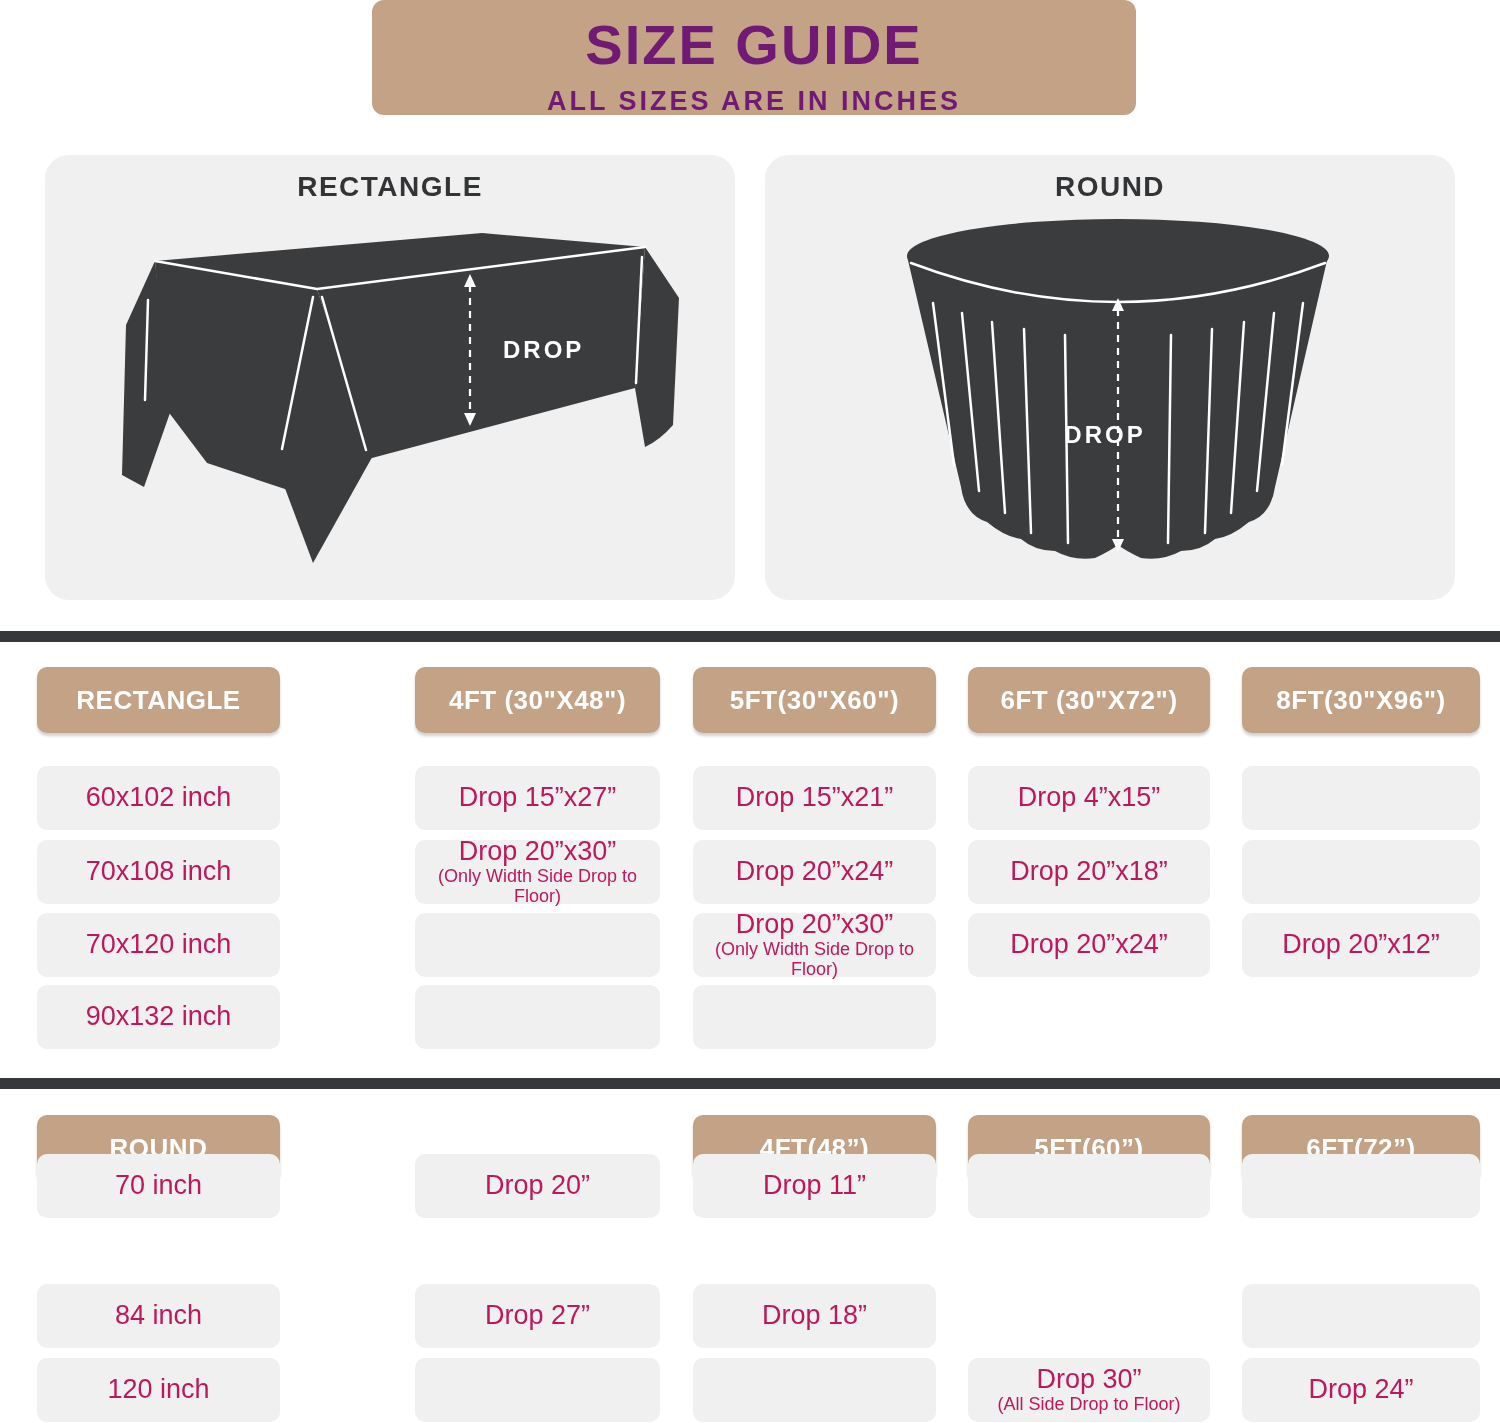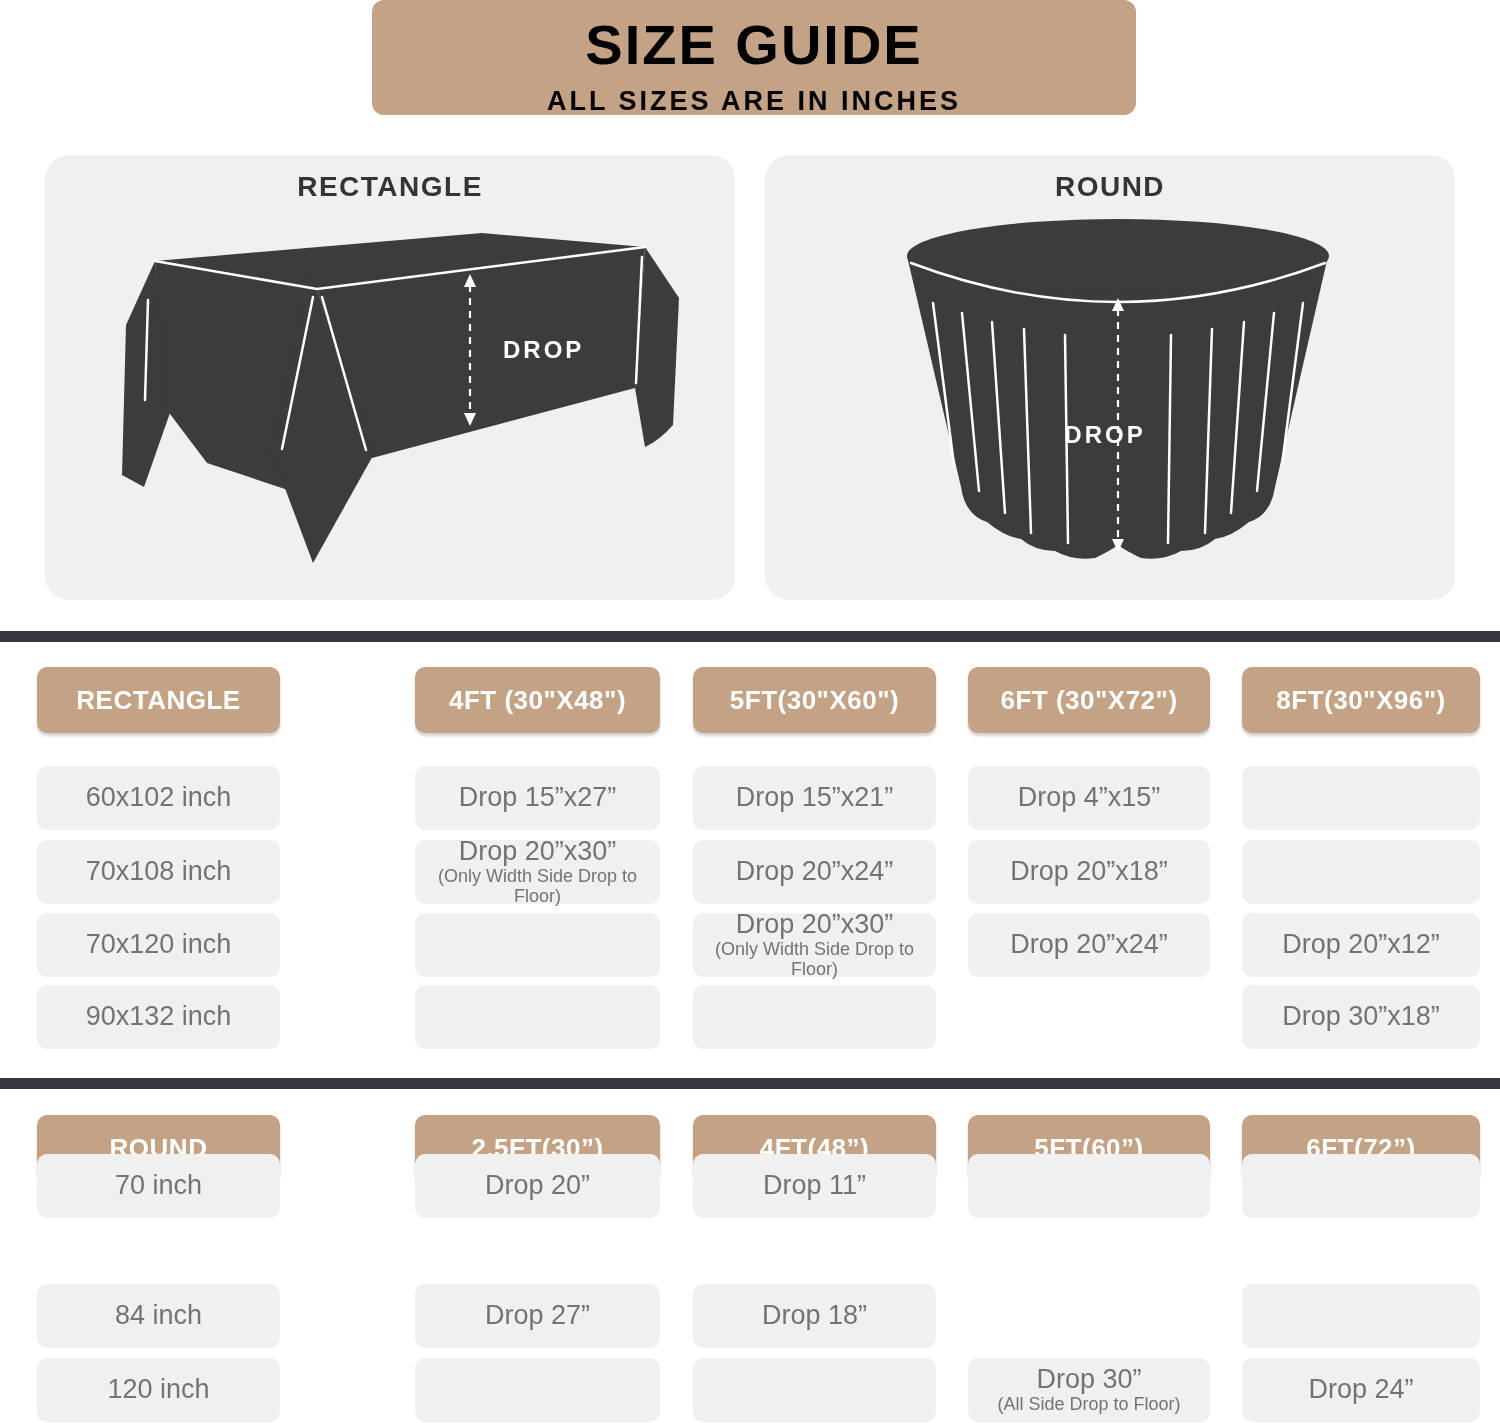--- a/index.html
+++ b/index.html
@@ -3,21 +3,21 @@
 <meta charset="utf-8">
 <style>
   html,body { margin:0; padding:0; background:#ffffff; }
   .page {
     position:relative; width:1500px; height:1423px; background:#ffffff;
     font-family:"Liberation Sans", sans-serif; overflow:hidden;
   }
   
   .header-bar {
     position:absolute; left:372px; top:0; width:764px; height:115px;
-    background:#c3a285; border-radius:12px; text-align:center; color:#000000;
+    background:#c3a285; border-radius:12px; text-align:center; color:#701a75;
   }
   .header-title { margin-top:12px; font-size:56px; font-weight:bold; letter-spacing:2px; }
   .header-subtitle { margin-top:9px; font-size:27px; font-weight:bold; letter-spacing:3px; }
 
   
   .panel {
     position:absolute; top:155px; width:690px; height:445px;
     background:#f0f0f1; border-radius:24px;
   }
   .panel.left { left:45px; }
@@ -56,21 +56,21 @@
   }
   .p0 { left:0;      width:243px; }
   .p1 { left:378px;  width:245px; }
   .p2 { left:656px;  width:243px; }
   .p3 { left:931px;  width:242px; }
   .p4 { left:1205px; width:238px; }
   .tan-cell {
     background:#c3a285; color:#ffffff; font-weight:bold; font-size:26px;
     letter-spacing:0.5px; box-shadow:0 3px 3px rgba(0,0,0,0.18);
   }
-  .grey-cell { background:#f0f0f1; color:#737373; font-size:27px; }
+  .grey-cell { background:#f0f0f1; color:#be185d; font-size:27px; }
   .cell-main { line-height:1.08; }
   .cell-note { font-size:18px; line-height:1.1; margin-top:1px; }
 </style>
 </head>
 <body>
 
 <div class="page">
 
   <div class="header-bar">
     <div class="header-title">SIZE GUIDE</div>
@@ -226,34 +226,28 @@
   <div class="trow r-3">
     <div class="cell p0 grey-cell">
         <div class="cell-main">90x132 inch</div>
       </div>
     <div class="cell p1 grey-cell">
         <div class="cell-main"></div>
       </div>
     <div class="cell p2 grey-cell">
         <div class="cell-main"></div>
       </div>
-    <div class="cell p4 grey-cell">
-        <div class="cell-main">Drop 30”x18”</div>
-      </div>
   </div>
 
   <div class="divider d2"></div>
 
   <div class="trow q-h">
     <div class="cell p0 tan-cell">
         <div class="cell-main">ROUND</div>
       </div>
-    <div class="cell p1 tan-cell">
-        <div class="cell-main">2.5FT(30”)</div>
-      </div>
     <div class="cell p2 tan-cell">
         <div class="cell-main">4FT(48”)</div>
       </div>
     <div class="cell p3 tan-cell">
         <div class="cell-main">5FT(60”)</div>
       </div>
     <div class="cell p4 tan-cell">
         <div class="cell-main">6FT(72”)</div>
       </div>
   </div>

